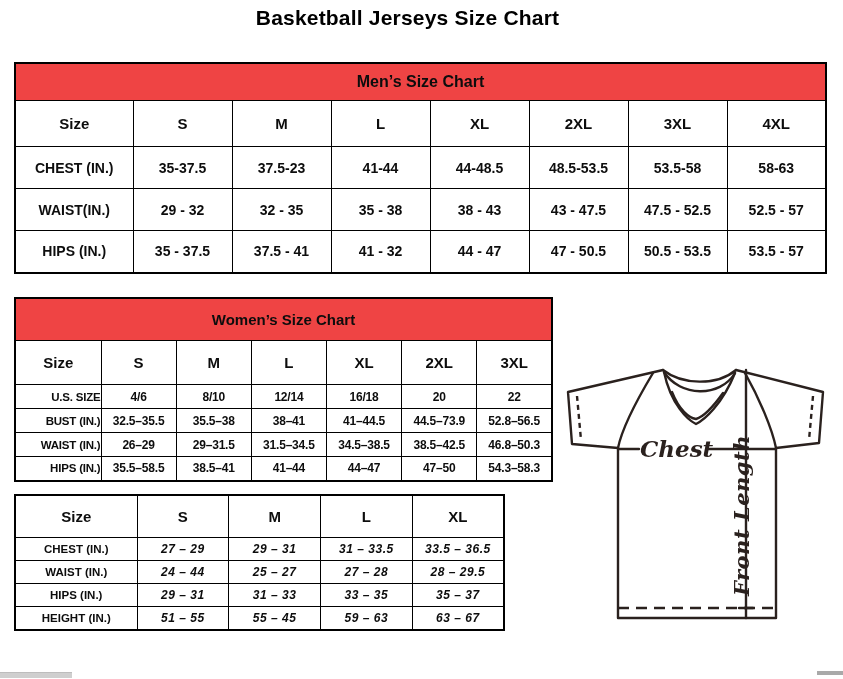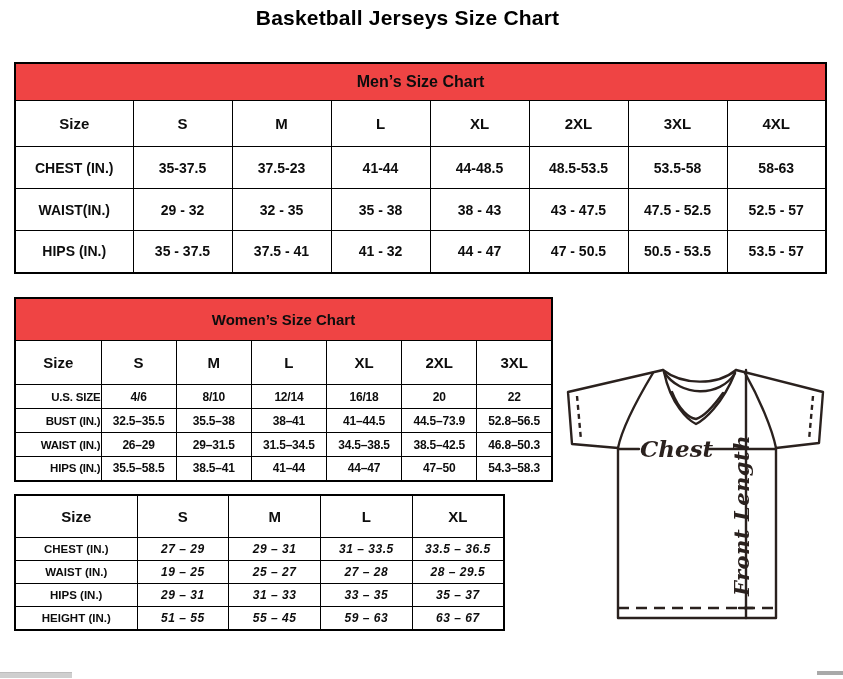--- a/index.html
+++ b/index.html
@@ -205,21 +205,21 @@
       <tbody>
         <tr>
           <th class="row-label">CHEST (IN.)</th>
           <td>27 – 29</td>
           <td>29 – 31</td>
           <td>31 – 33.5</td>
           <td>33.5 – 36.5</td>
         </tr>
         <tr>
           <th class="row-label">WAIST (IN.)</th>
-          <td>19 – 25</td>
+          <td>24 – 44</td>
           <td>25 – 27</td>
           <td>27 – 28</td>
           <td>28 – 29.5</td>
         </tr>
         <tr>
           <th class="row-label">HIPS (IN.)</th>
           <td>29 – 31</td>
           <td>31 – 33</td>
           <td>33 – 35</td>
           <td>35 – 37</td>

